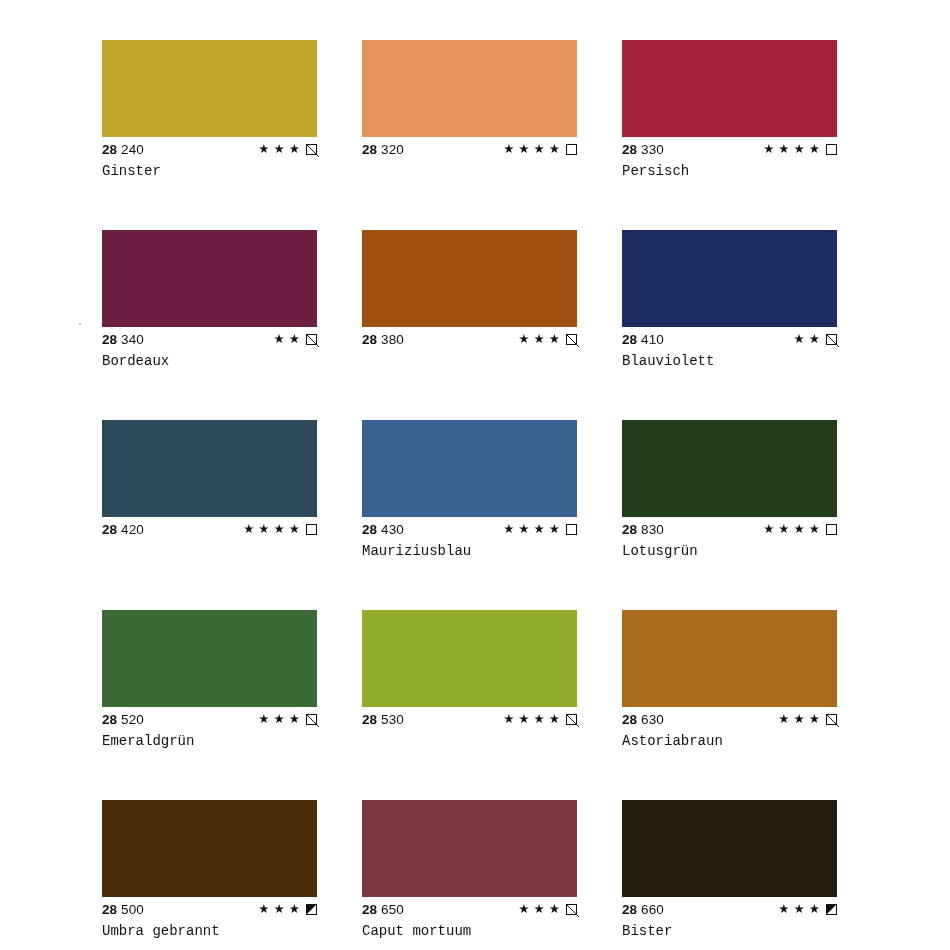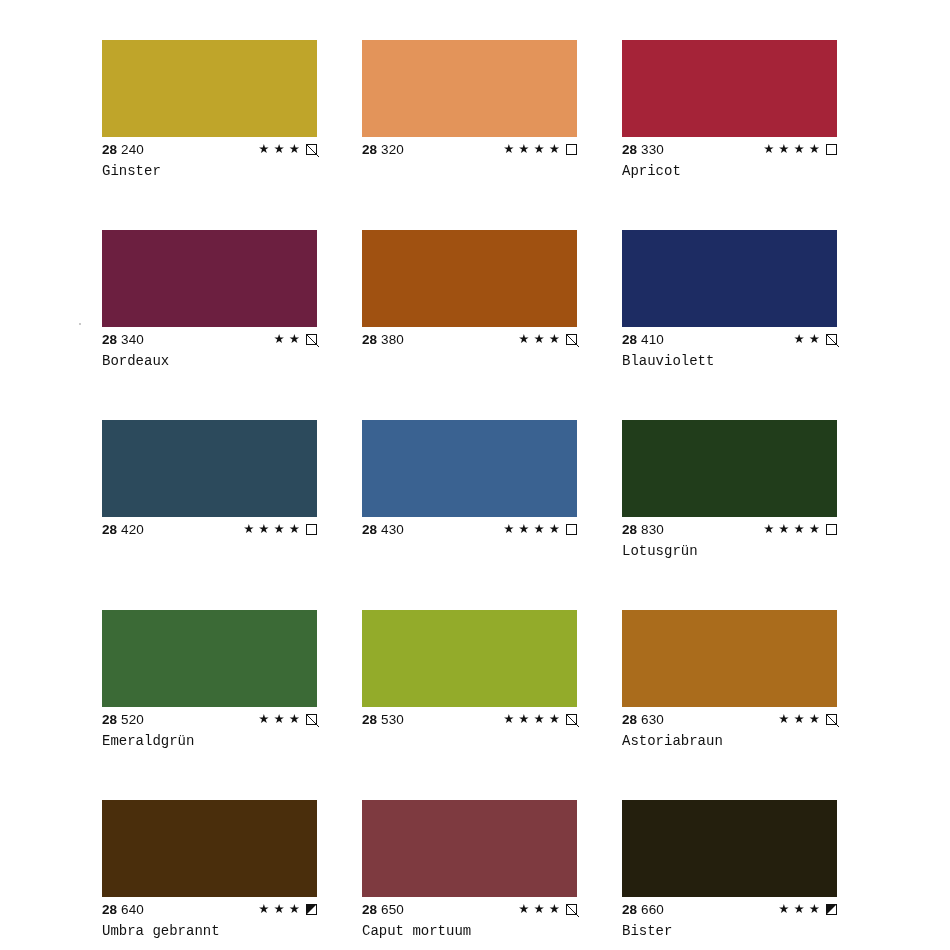--- a/index.html
+++ b/index.html
@@ -144,21 +144,21 @@
       <div class="swatch-meta">
         <div class="swatch-code"><span class="series">28</span> <span class="number">330</span></div>
         <div class="swatch-marks">
           <span class="star">★</span>
           <span class="star">★</span>
           <span class="star">★</span>
           <span class="star">★</span>
           <span class="opacity-box "></span>
         </div>
       </div>
-      <div class="swatch-name">Apricot</div>
+      <div class="swatch-name">Persisch</div>
     </div>
     <div class="swatch-cell">
       <div class="swatch-color" style="background: rgb(108, 31, 64);"></div>
       <div class="swatch-meta">
         <div class="swatch-code"><span class="series">28</span> <span class="number">340</span></div>
         <div class="swatch-marks">
           <span class="star">★</span>
           <span class="star">★</span>
           <span class="opacity-box diag"></span>
         </div>
@@ -207,20 +207,21 @@
       <div class="swatch-meta">
         <div class="swatch-code"><span class="series">28</span> <span class="number">430</span></div>
         <div class="swatch-marks">
           <span class="star">★</span>
           <span class="star">★</span>
           <span class="star">★</span>
           <span class="star">★</span>
           <span class="opacity-box "></span>
         </div>
       </div>
+      <div class="swatch-name">Mauriziusblau</div>
     </div>
     <div class="swatch-cell">
       <div class="swatch-color" style="background: rgb(33, 61, 27);"></div>
       <div class="swatch-meta">
         <div class="swatch-code"><span class="series">28</span> <span class="number">830</span></div>
         <div class="swatch-marks">
           <span class="star">★</span>
           <span class="star">★</span>
           <span class="star">★</span>
           <span class="star">★</span>
@@ -264,21 +265,21 @@
           <span class="star">★</span>
           <span class="star">★</span>
           <span class="opacity-box diag"></span>
         </div>
       </div>
       <div class="swatch-name">Astoriabraun</div>
     </div>
     <div class="swatch-cell">
       <div class="swatch-color" style="background: rgb(74, 46, 12);"></div>
       <div class="swatch-meta">
-        <div class="swatch-code"><span class="series">28</span> <span class="number">640</span></div>
+        <div class="swatch-code"><span class="series">28</span> <span class="number">500</span></div>
         <div class="swatch-marks">
           <span class="star">★</span>
           <span class="star">★</span>
           <span class="star">★</span>
           <span class="opacity-box half"></span>
         </div>
       </div>
       <div class="swatch-name">Umbra gebrannt</div>
     </div>
     <div class="swatch-cell">

